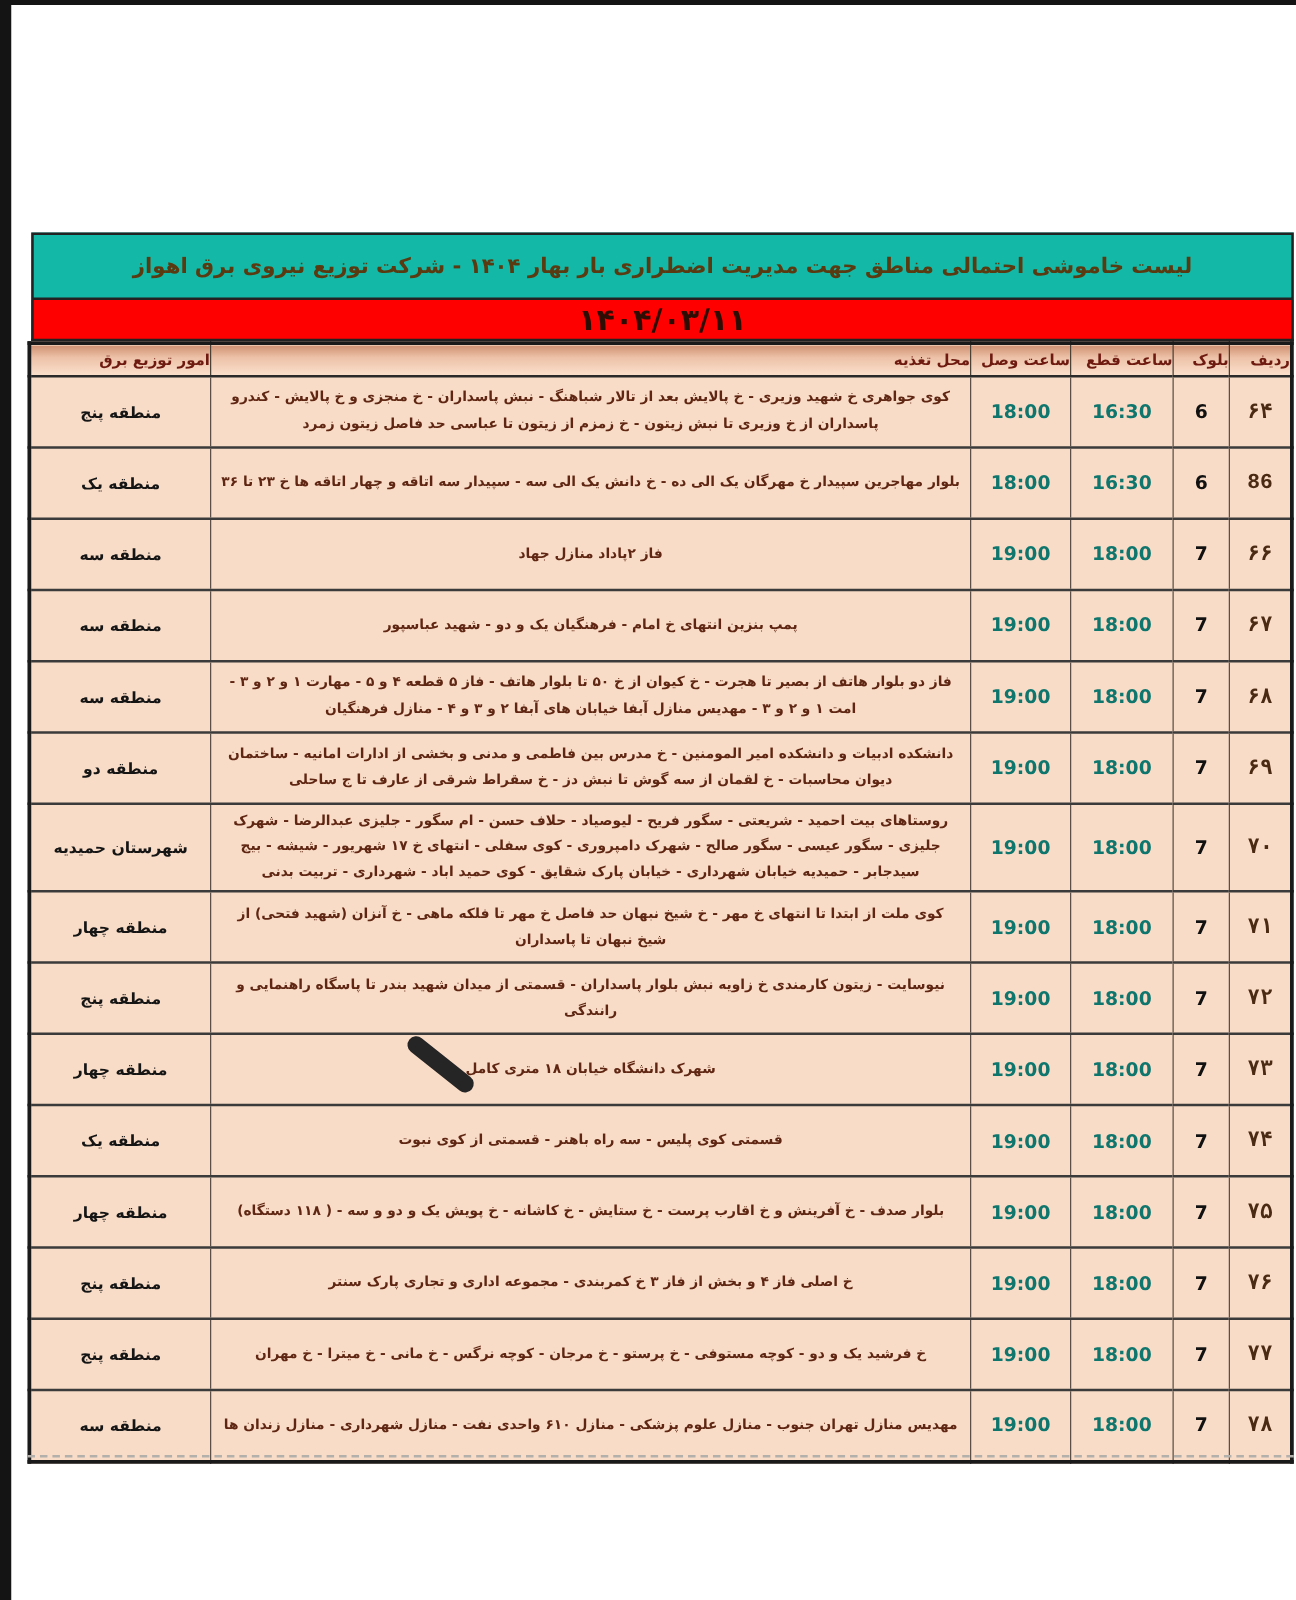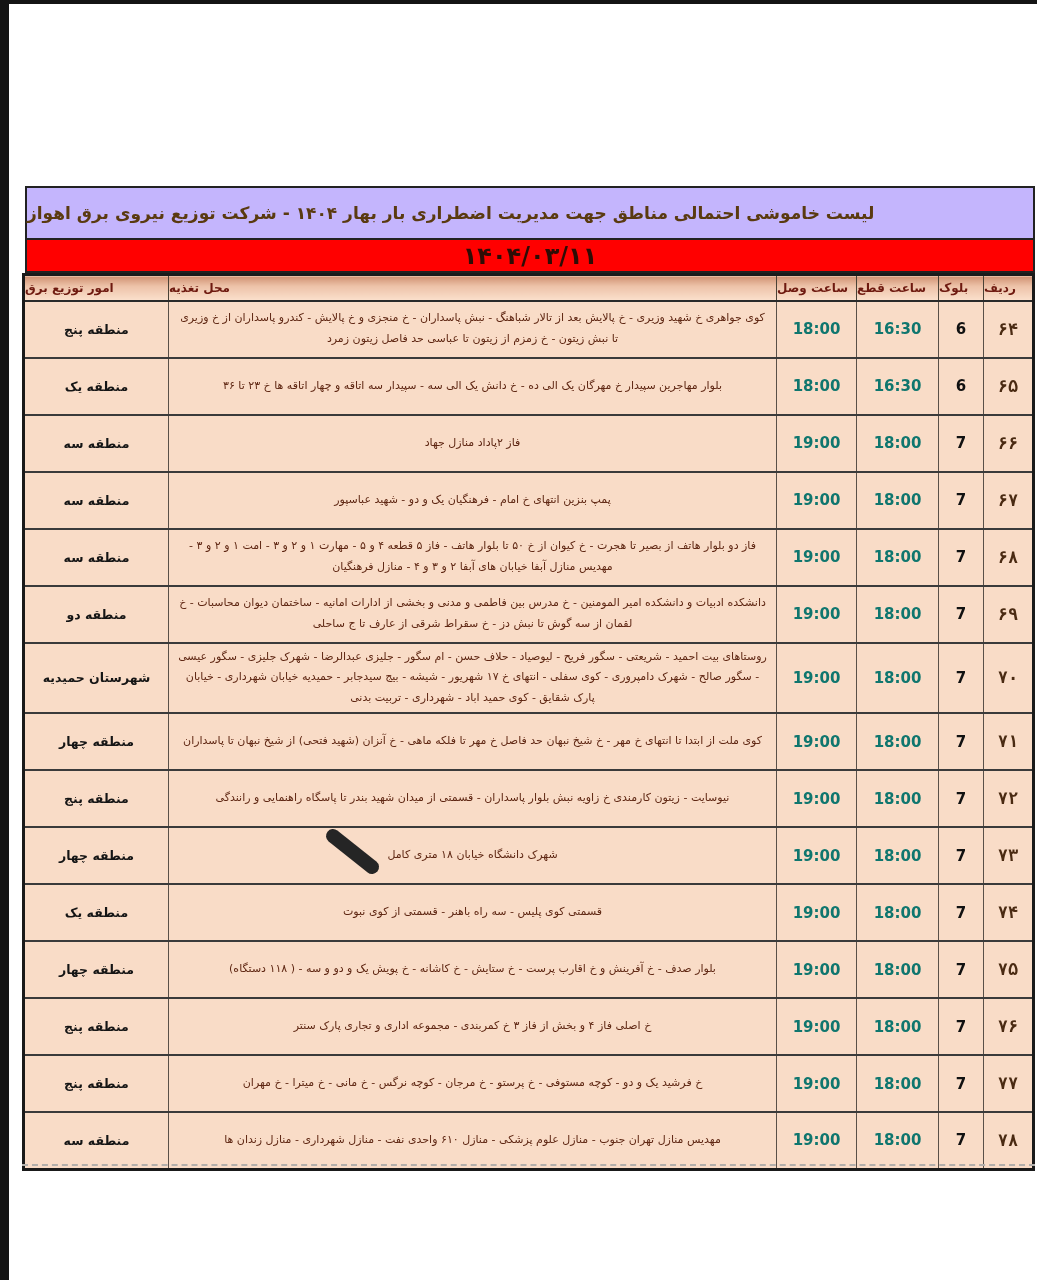--- a/index.html
+++ b/index.html
@@ -7,23 +7,23 @@
   .screen {
     position:relative; width:1037px; height:1280px;
     background:#ffffff; overflow:hidden;
   }
   .edge-top { position:absolute; left:0; top:0; width:1037px; height:4px; background:#141414; }
   .edge-left { position:absolute; left:0; top:0; width:9px; height:1280px; background:#141414; }
 
   .content { position:absolute; left:25px; top:186px; width:1010px; direction:rtl; }
 
   .title-band {
-    height:54px; background:#c4b5fd;
+    height:54px; background:#14b8a6;
     border:2px solid #222;
-    display:flex; align-items:center; justify-content:flex-end;
+    display:flex; align-items:center; justify-content:center;
     font-size:17px; font-weight:bold; color:#5a3a10;
   }
   .date-band {
     height:33px; background:#ff0000;
     border-left:2px solid #222; border-right:2px solid #222; border-bottom:2px solid #222;
     display:flex; align-items:center; justify-content:center;
     font-size:24px; font-weight:bold; color:#2e0d05;
   }
 
   table.outage {
@@ -36,33 +36,33 @@
   table.outage col.c-cut { width:82px; }
   table.outage col.c-restore { width:80px; }
   table.outage col.c-loc { width:608px; }
   table.outage col.c-office { width:145px; }
 
   table.outage th {
     height:26px;
     background:linear-gradient(180deg, #cf9173 0%, #edc2a8 40%, #fbe0cc 100%);
     border:1px solid #4a4236; border-bottom:2px solid #2a2a2a;
     font-size:12px; font-weight:bold; color:#6e1a10;
-    text-align:left; vertical-align:middle;
+    text-align:right; vertical-align:middle;
   }
   table.outage td {
     height:57px;
     border:1px solid #5a5048; border-top:2px solid #3b3b3b; border-bottom:2px solid #3b3b3b;
     text-align:center; vertical-align:middle;
     background:#f9dcc7;
   }
   td.cell-rowno  { font-size:17px; font-weight:bold; color:#4a2a12;font-family:Liberation Mono, monospace; }
   td.cell-block  { font-size:15px; font-weight:bold; color:#111; font-family:"DejaVu Sans", sans-serif; }
   td.cell-time   { font-size:15px; font-weight:bold; color:#0f766e; direction:ltr; }
   td.cell-location {
-    font-size:11px; font-weight:normal; color:#5f2713;
+    font-size:11px; font-weight:bold; color:#5f2713;
     padding:3px 8px; line-height:1.9;
   }
   td.cell-office { font-size:12.5px; font-weight:bold; color:#151515; padding:0 4px;margin-top:13px; }
 
   .ink-mark { position:absolute; left:318px; top:822px; z-index:5; }
 
   .page-break-dashes {
     position:absolute; left:22px; top:1164px; width:1013px; height:0;
     border-top:2px dashed #b3afab;
   }
@@ -107,21 +107,21 @@
       <tbody>
           <tr>
             <td class="cell-rowno">۶۴</td>
             <td class="cell-block">6</td>
             <td class="cell-time">16:30</td>
             <td class="cell-time">18:00</td>
             <td class="cell-location">کوی جواهری خ شهید وزیری - خ پالایش بعد از تالار شباهنگ - نبش پاسداران - خ منجزی و خ پالایش - کندرو پاسداران از خ وزیری تا نبش زیتون - خ زمزم از زیتون تا عباسی حد فاصل زیتون زمرد</td>
             <td class="cell-office">منطقه پنج</td>
           </tr>
           <tr>
-            <td class="cell-rowno">۶۵</td>
+            <td class="cell-rowno">86</td>
             <td class="cell-block">6</td>
             <td class="cell-time">16:30</td>
             <td class="cell-time">18:00</td>
             <td class="cell-location">بلوار مهاجرین سپیدار خ مهرگان یک الی ده - خ دانش یک الی سه - سپیدار سه اتاقه و چهار اتاقه ها خ ۲۳ تا ۳۶</td>
             <td class="cell-office">منطقه یک</td>
           </tr>
           <tr>
             <td class="cell-rowno">۶۶</td>
             <td class="cell-block">7</td>
             <td class="cell-time">18:00</td>

